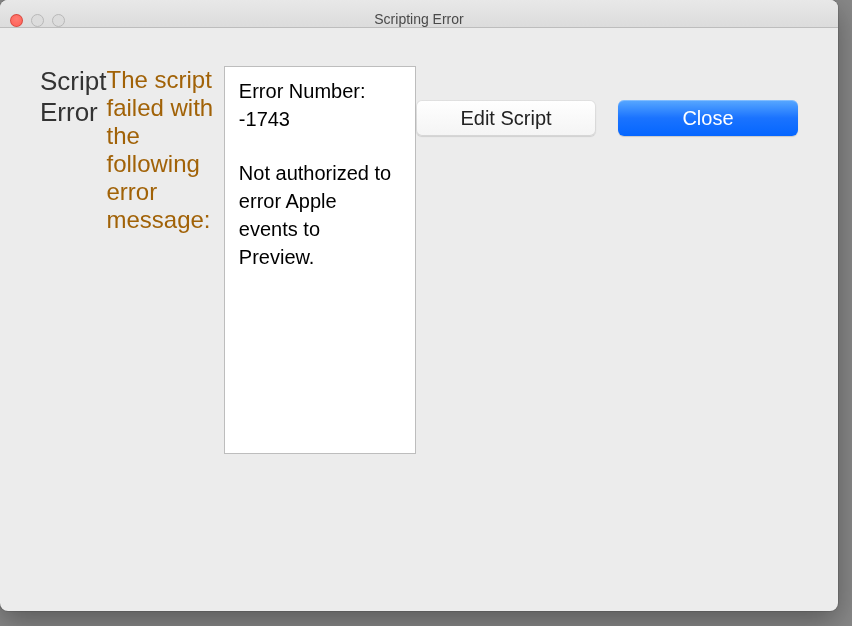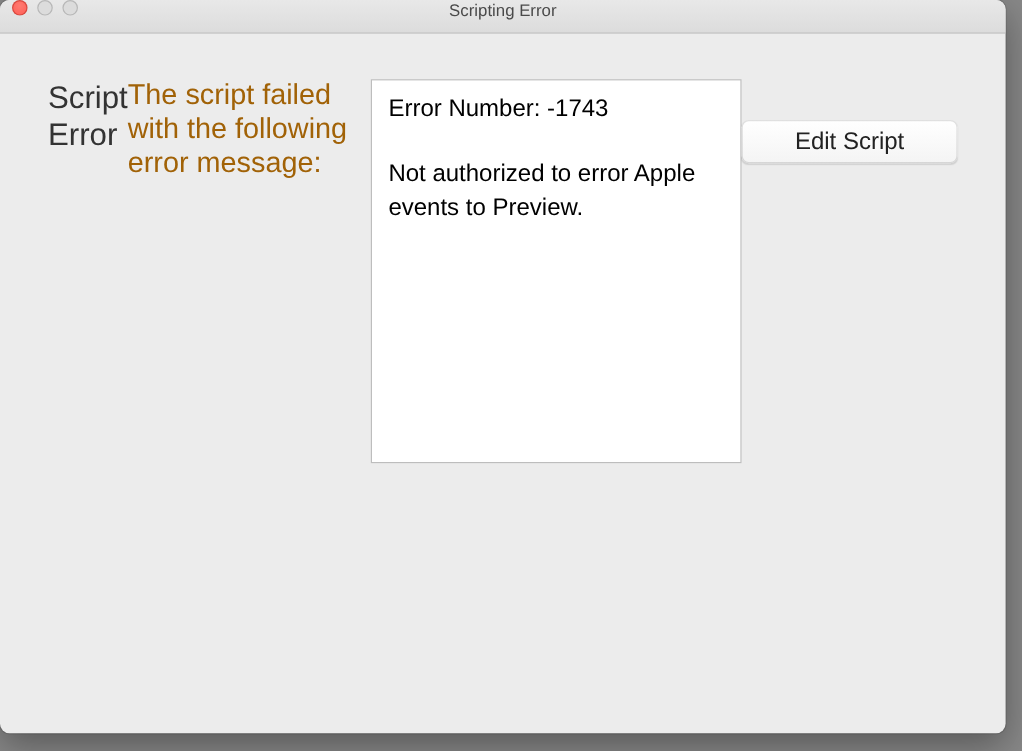--- a/index.html
+++ b/index.html
@@ -26,21 +26,21 @@
       display: flex;
       flex-direction: column;
       overflow: hidden;
     }
     
     .title-bar {
       height: 28px;
       background: linear-gradient(to bottom, #e8e8e8, #dcdcdc);
       border-bottom: 1px solid #bdbdbd;
       display: flex;
-      align-items: flex-start;
+      align-items: flex-end;
       position: relative;
       padding-left: 10px;
     }
     
     .traffic-lights {
       display: flex;
       gap: 8px;
       align-items: center;
     }
     
@@ -87,21 +87,21 @@
     .subtext {
       font-size: 24px;
       color: #a16207;
       margin-bottom: 22px;
     }
     
     .error-box {
       background: #ffffff;
       border: 1px solid #bdbdbd;
       width: 100%;
-      height: 320px;
+      height: 388px;
       padding: 10px 14px;
       font-size: 20px;
       line-height: 1.4;
       color: #000;
       overflow: auto;
     }
     
     .error-line1 {
       margin-bottom: 26px;
     }
@@ -154,16 +154,17 @@
     <div class="heading">Script Error</div>
     <div class="subtext">The script failed with the following error message:</div>
 
     <div class="error-box">
       <div class="error-line1">Error Number: -1743</div>
       <div>Not authorized to error Apple events to Preview.</div>
     </div>
 
     <div class="button-row">
       <button class="btn btn-secondary">Edit Script</button>
+      <button class="btn btn-primary">Close</button>
     </div>
   </div>
 
 </div>
 
 </body></html>

